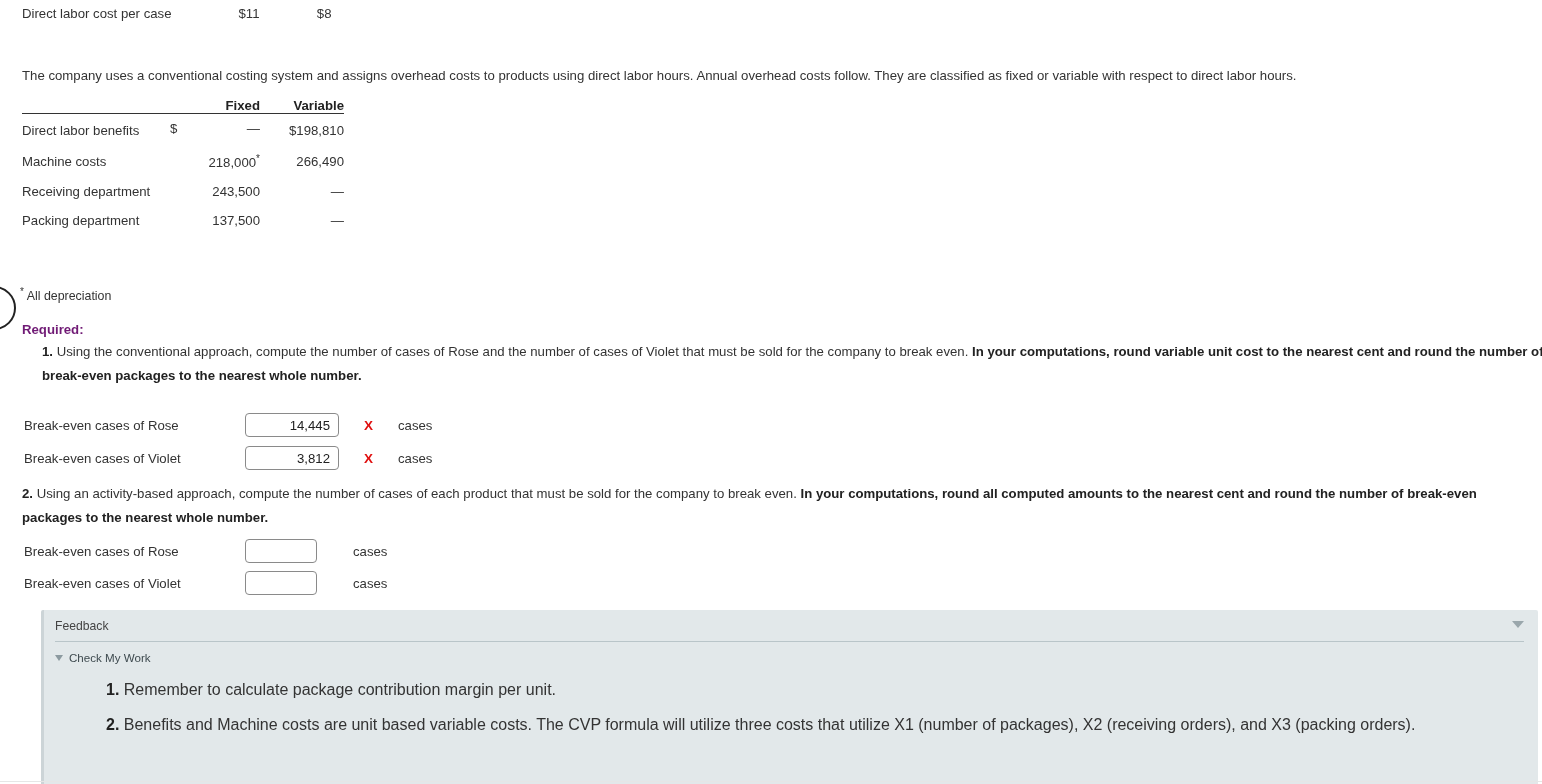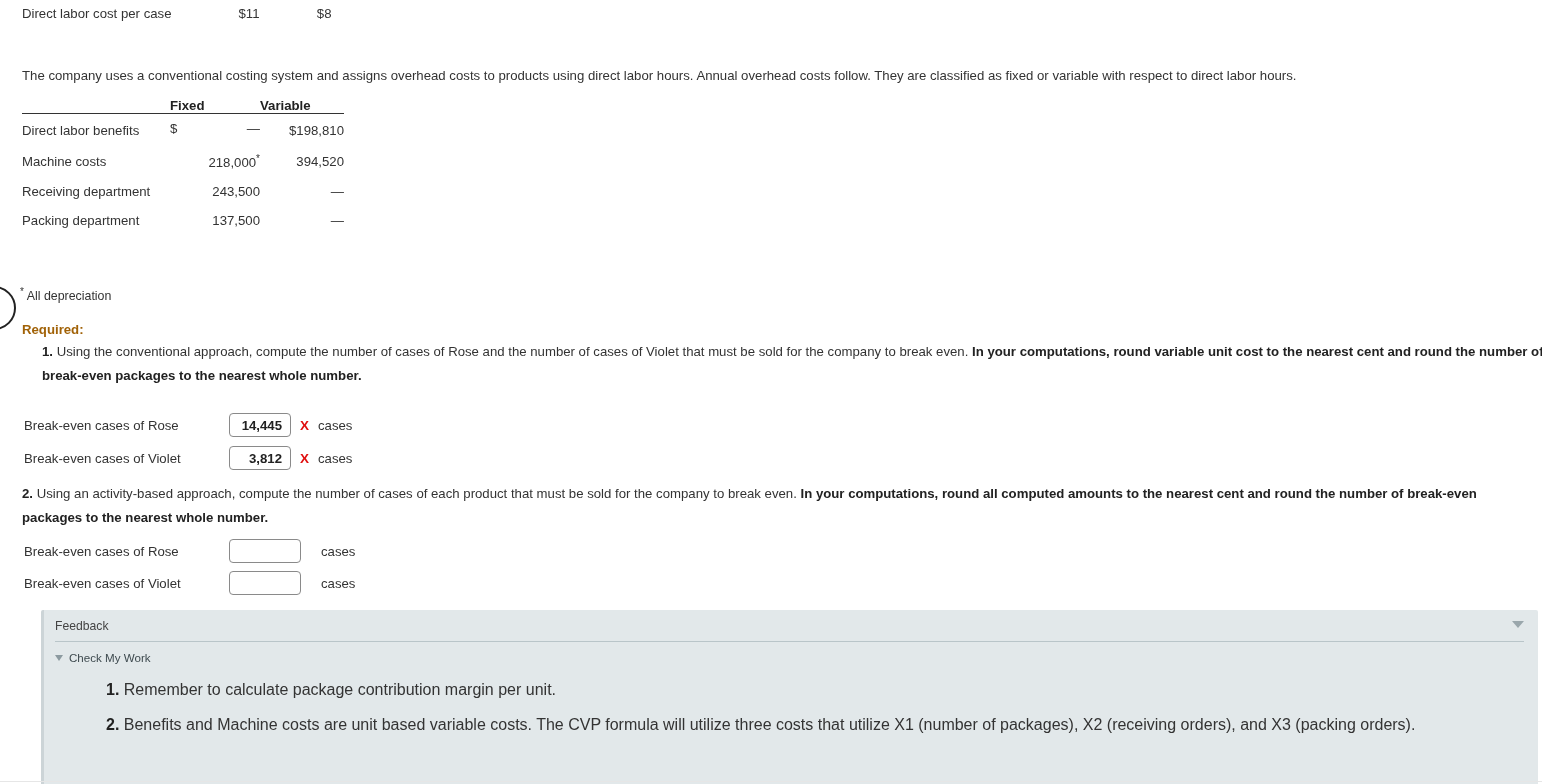--- a/index.html
+++ b/index.html
@@ -48,21 +48,21 @@
   }
 
   
   .oh-table {
     position: absolute; left: 22px; top: 98px;
     border-collapse: collapse;
     font-size: 13.2px;
   }
   .oh-table th {
     font-weight: bold; color: #222;
-    text-align: left;
+    text-align: right;
     padding: 0 0 7px 0;
     font-size: 13.2px;
   }
   .oh-table th.blank { width: 148px; }
   .oh-table th.fixed { width: 90px; }
   .oh-table th.variable { width: 84px; margin-top: 28px; }
   .oh-table td { padding: 7px 0; color: #333; white-space: nowrap; }
   .oh-table td.label { text-align: left; padding-right: 6px; }
   .oh-table td.label.indent { padding-left: 20px; }
   .oh-table td.num { text-align: right; position: relative; }
@@ -78,49 +78,49 @@
 
   .footnote {
     position: absolute; left: 20px; top: 286px;
     font-size: 12.4px; color: #333;
   }
   .footnote sup { font-size: 10px; }
 
   
   .required-title {
     position: absolute; left: 22px; top: 322px;
-    font-size: 13.2px; font-weight: bold; color: #a16207;
+    font-size: 13.2px; font-weight: bold; color: #701a75;
   }
   .qtext {
     position: absolute; left: 22px;
     width: 1516px;
     font-size: 13.2px; line-height: 24px; color: #333;
   }
   .qtext .num { font-weight: bold; color: #222; }
   .qtext b { font-weight: bold; color: #222; }
   #q1-text { top: 340px; margin-left: 20px; }
   #q2-text { top: 482px; }
 
   
   .answer-row {
     position: absolute;
     display: flex; align-items: center;
-    font-size: 13.2px; color: #333;
+    font-size: 13.2px; color: #333; gap: 16px;
   }
   .answer-row .arlabel { width: 205px; }
   .ans-box {
-    width: 62px; height: 24px;
+    width: 94px; height: 24px;
     border: 1px solid #8a8a8a;
     border-radius: 4px;
     background: #fff;
     text-align: right;
     padding: 0 8px;
     font-family: "Liberation Sans", sans-serif;
     font-size: 13.2px;
-    font-weight: bold;
+    font-weight: normal;
     color: #222;
     line-height: 22px;
   }
   .ans-box.empty { width: 72px; font-weight: normal; }
   .xmark {
     color: #e01010; font-weight: bold; font-size: 13.5px;
     margin-left: 9px;
   }
   .unit { margin-left: 9px; color: #333; }
   .unit.nox { margin-left: 20px; }
@@ -215,21 +215,21 @@
         <span class="dollar-split">
           <span class="sym">$</span>
           <span class="val">—</span>
         </span>
       </td>
       <td class="num">$198,810</td>
     </tr>
     <tr>
       <td class="label">Machine costs</td>
       <td class="num"><span>218,000</span><sup class="star">*</sup></td>
-      <td class="num">394,520</td>
+      <td class="num">266,490</td>
     </tr>
     <tr>
       <td class="label">Receiving department</td>
       <td class="num">243,500</td>
       <td class="num">—</td>
     </tr>
     <tr>
       <td class="label">Packing department</td>
       <td class="num">137,500</td>
       <td class="num">—</td>

